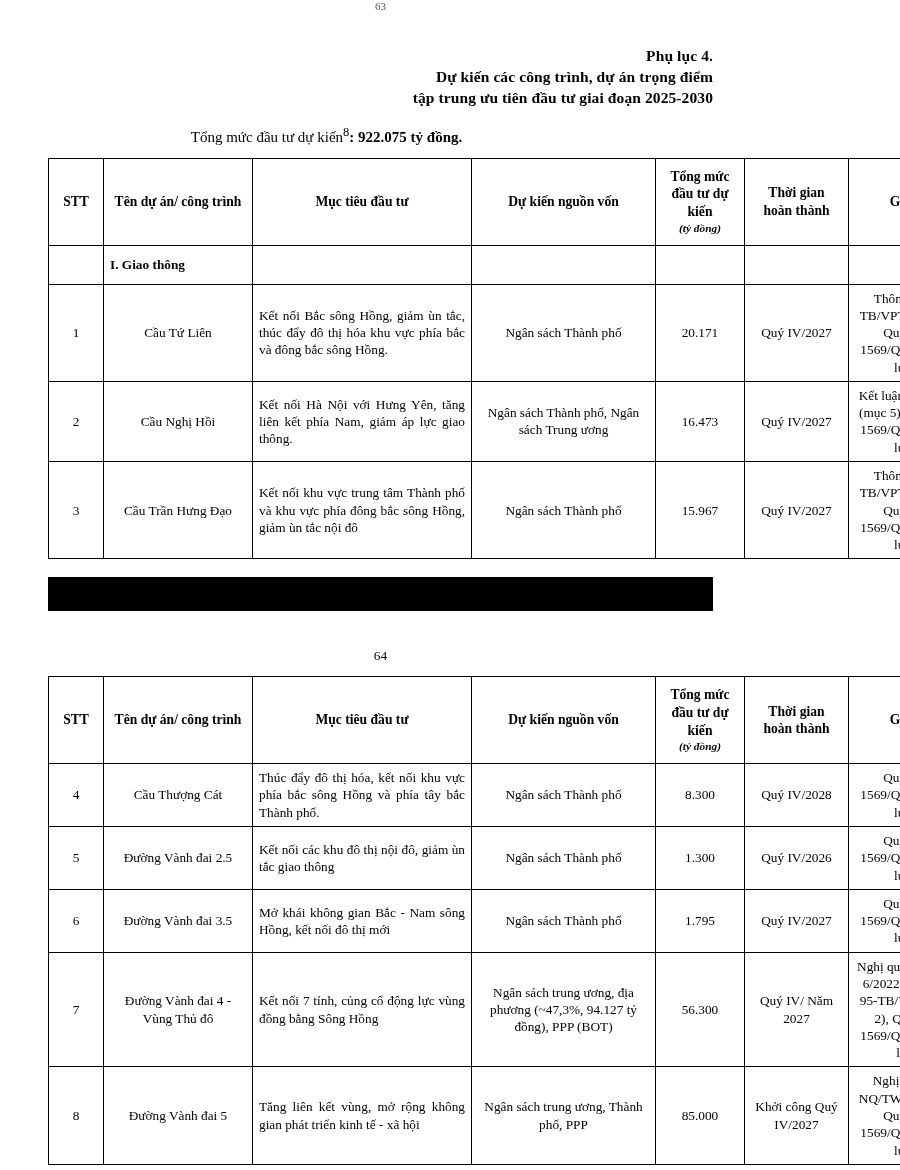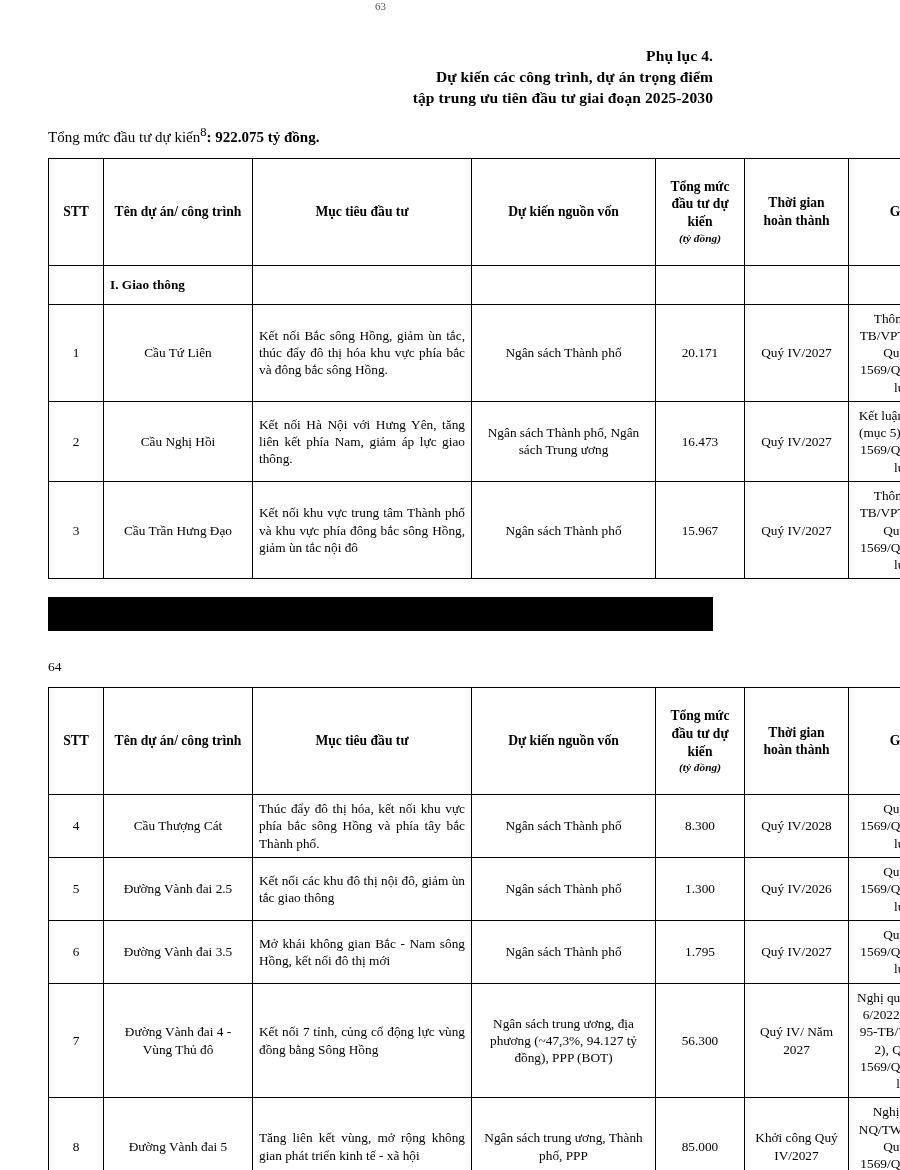--- a/index.html
+++ b/index.html
@@ -35,21 +35,21 @@
     text-align:right;
     margin-top:30px;
     line-height:1.35;
   }
   .title-line{
     font-weight:bold;
     font-size:15.5px;
     letter-spacing:0.1px;
   }
   .subtotal{
-    text-align:left;
+    text-align:center;
     font-size:15px;
     margin-top:16px;
     margin-right:108px;
   }
   .subtotal b{font-weight:bold;}
   table.doc{
     border-collapse:collapse;
     width:100%;
     margin-top:12px;
     table-layout:fixed;
@@ -58,21 +58,21 @@
     border:1px solid #000;
     padding:5px 6px;
     font-size:13.3px;
     vertical-align:middle;
     line-height:1.3;
   }
   table.doc thead th{
     text-align:center;
     font-weight:bold;
     font-size:13.6px;
-    padding:19px 4px;
+    padding:9px 4px;
   }
   .c-stt{width:46px;text-align:center;}
   .c-name{width:140px;}
   .c-goal{width:210px;}
   .c-src{width:175px;text-align:center;}
   .c-amt{width:80px;text-align:center;}
   .c-time{width:95px;text-align:center;}
   .c-note{width:120px;text-align:center;}
   .section-row td{
     font-weight:bold;
@@ -88,23 +88,23 @@
     width:190px;
     border-top:1px solid #000;
     height:0;
     margin-bottom:6px;
   }
   .footnote{
     font-size:11.5px;
   }
   .footnote sup{font-size:9px;}
   .pagenum{
-    text-align:left;
+    text-align:center;
     font-size:13.5px;
-    margin-top:28px;
+    margin-top:37px;
     margin-bottom:6px;
   }
   .tall td{height:54px;}
 </style>
 </head>
 <body>
 
 <div class="page page1">
 
   <div class="top-strip">63</div>

